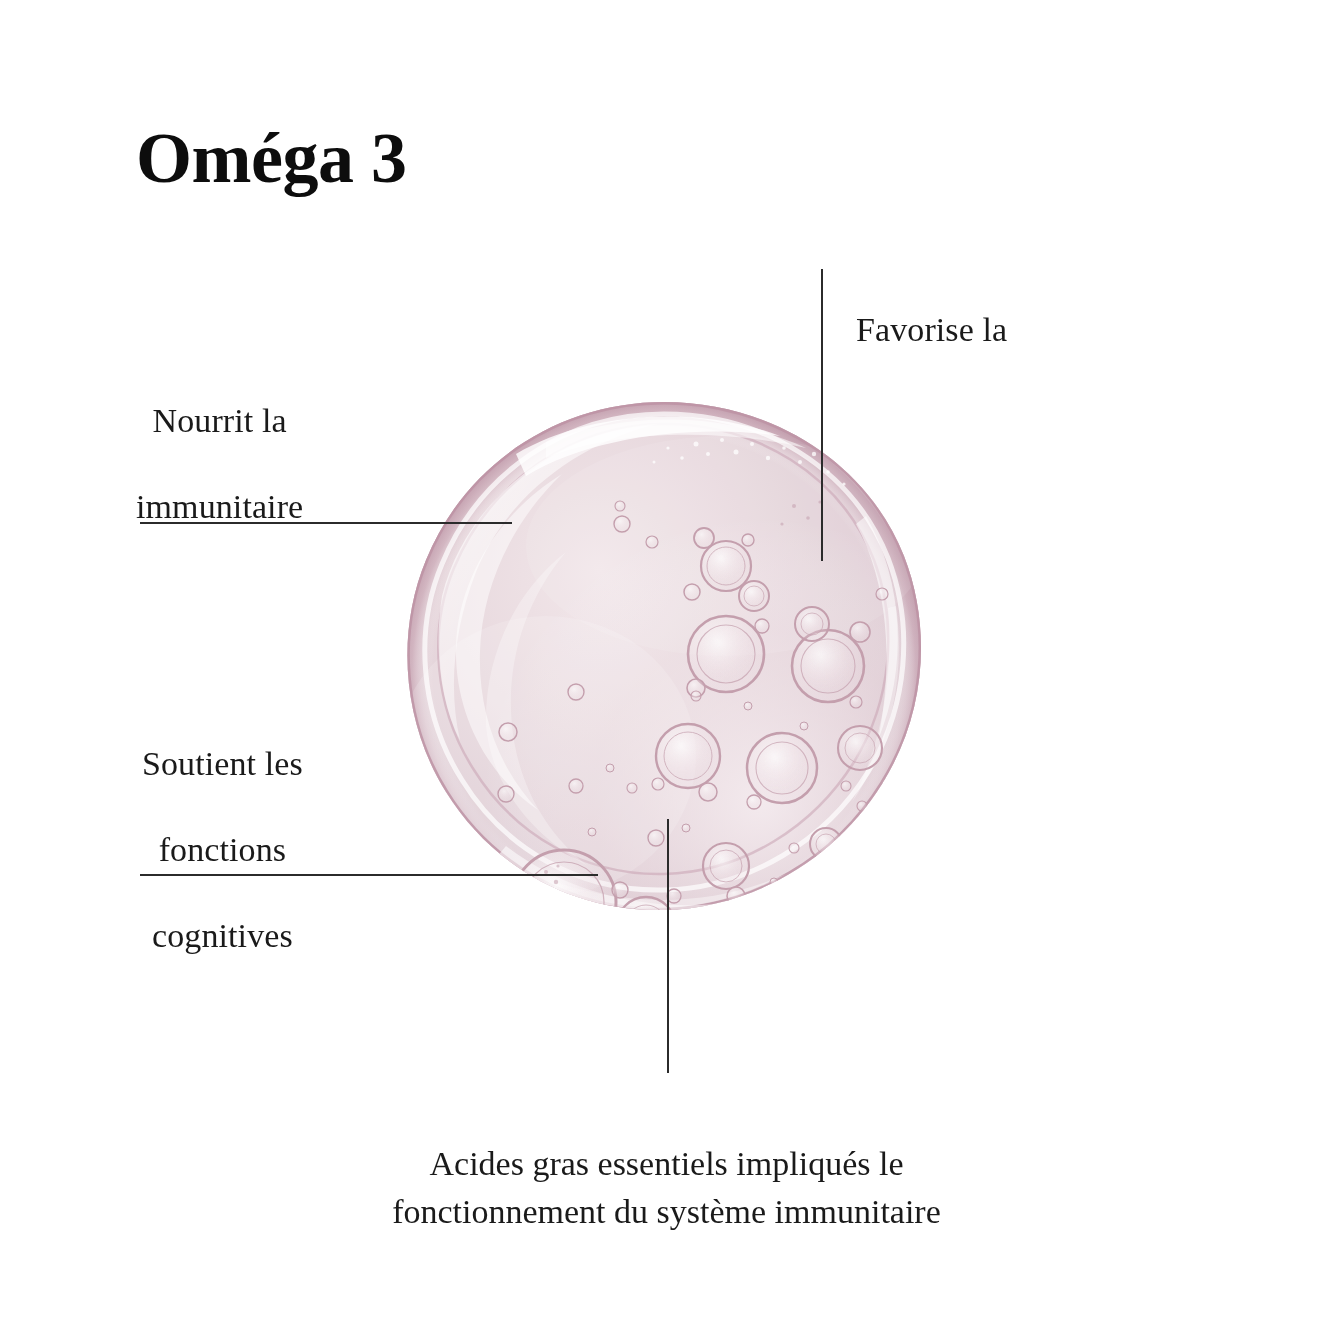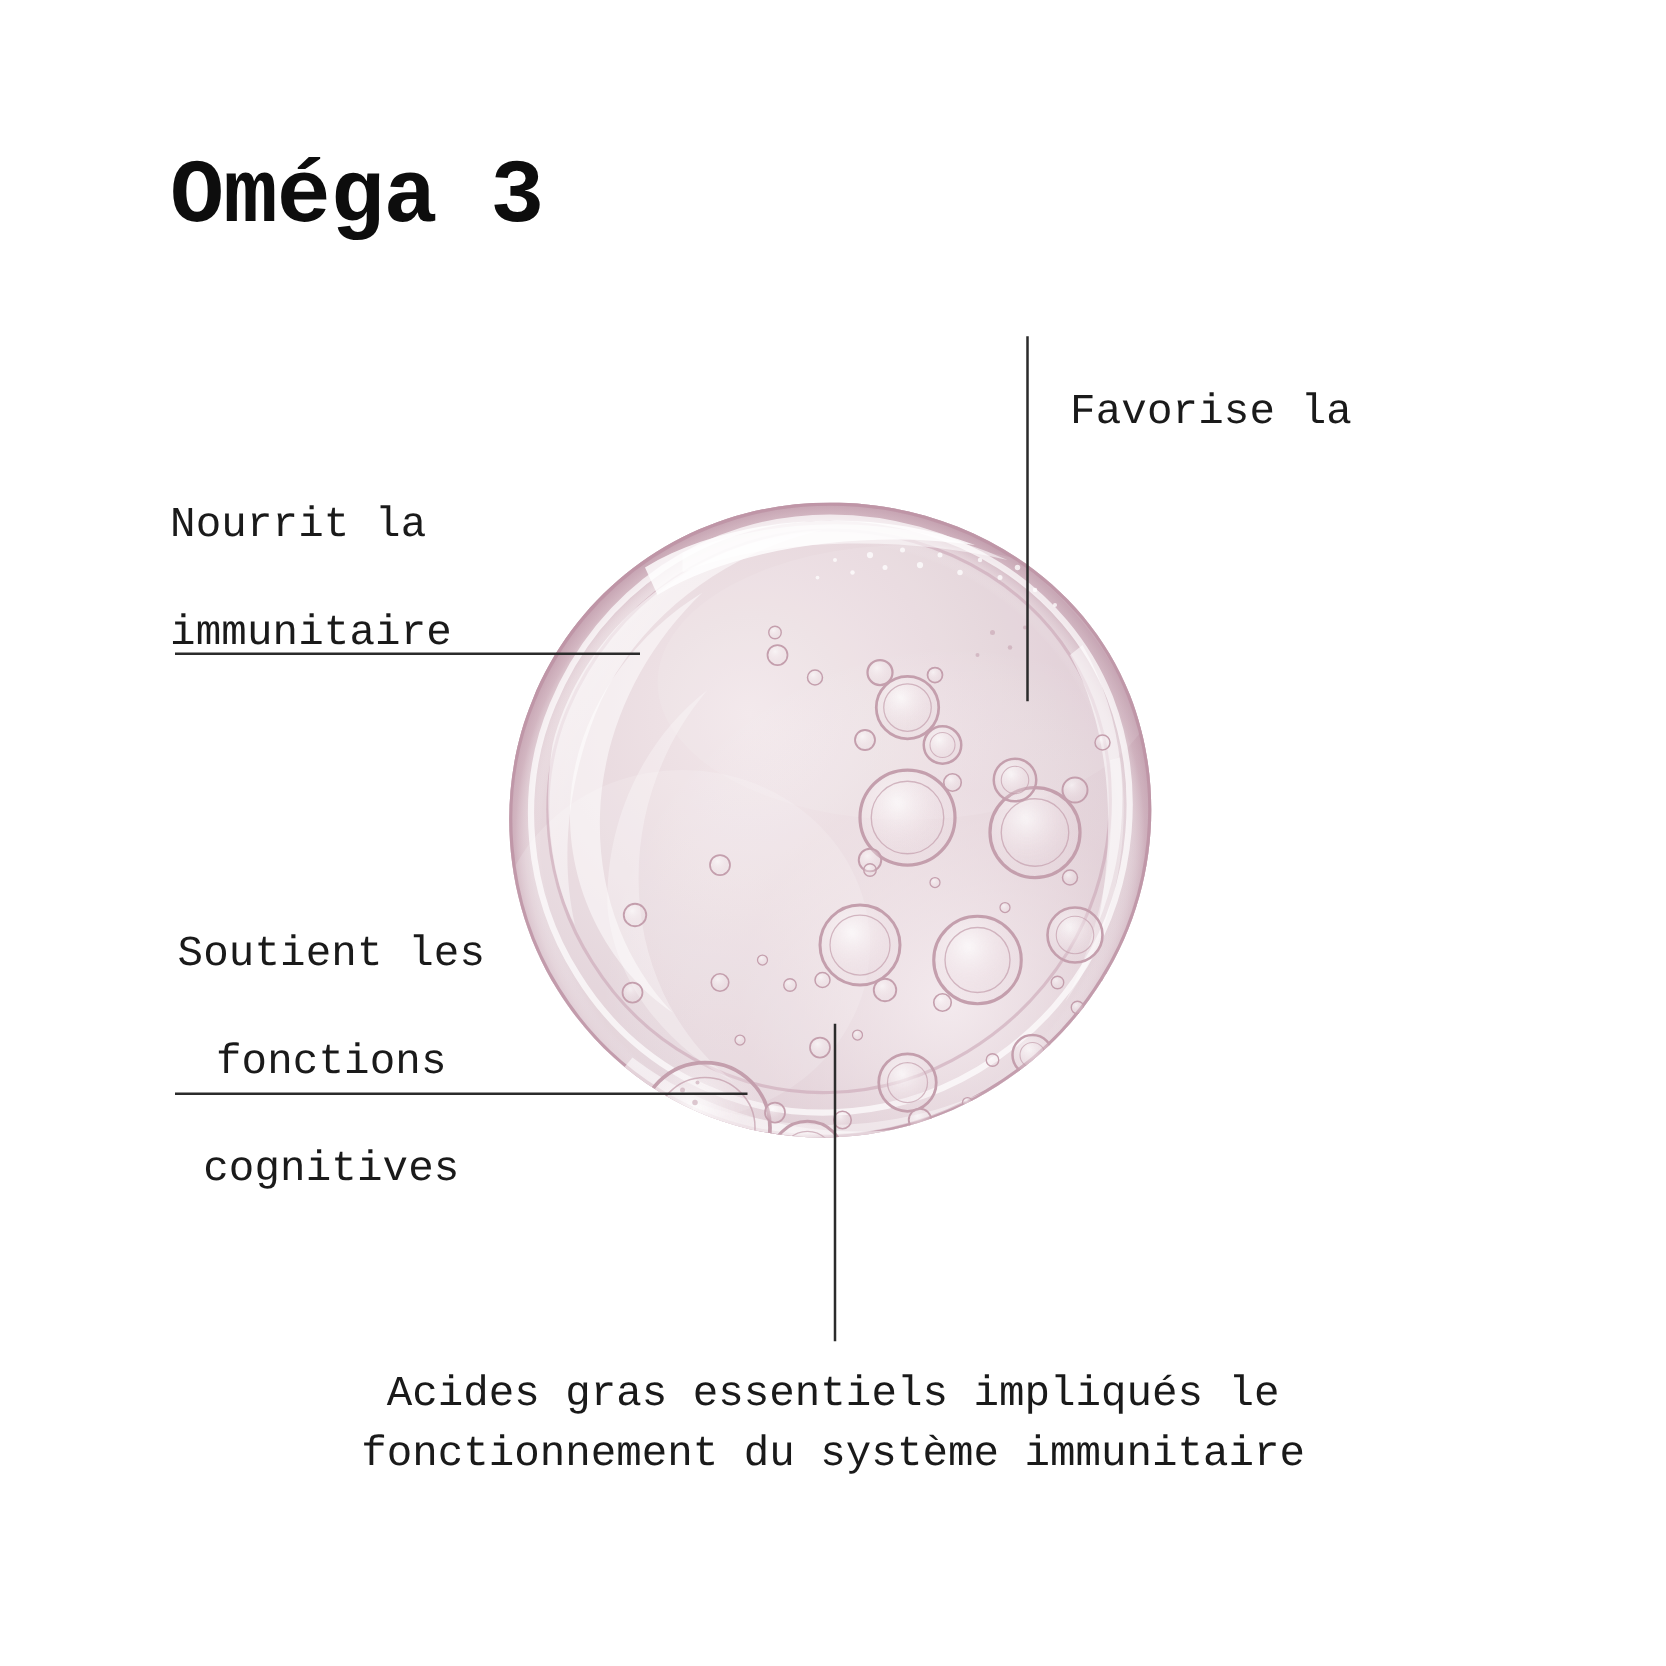--- a/index.html
+++ b/index.html
@@ -7,21 +7,21 @@
     margin: 0;
     padding: 0;
     background: #ffffff;
   }
   #canvas {
     position: relative;
     width: 1333px;
     height: 1333px;
     background: #ffffff;
     overflow: hidden;
-    font-family: Liberation Mono, monospace;
+    font-family: Liberation Serif, serif;
     color: #111111;
   }
 
   
   .title {
     position: absolute;
     left: 136px;
     top: 122px;
     font-size: 72px;
     font-weight: 700;
@@ -35,28 +35,28 @@
   .callout {
     position: absolute;
     font-size: 34px;
     font-weight: 400;
     line-height: 48px;
     color: #1a1a1a;
     letter-spacing: 0.1px;
   }
   .callout .ln { display: block; white-space: nowrap; margin-top: 38px; }
 
-  #callout-skin      { left: 136px; top: 359px; }
+  #callout-skin      { left: 136px; top: 359px; text-align: center; }
   #callout-joints    { left: 856px; top: 268px; }
   #callout-cognitive { left: 142px; top: 702px; text-align: center; }
 
   #callout-immune {
     position: absolute;
     left: 0;
-    top: 1092px;
+    top: 1140px;
     width: 1333px;
     text-align: center;
     font-size: 34px;
     line-height: 48px;
     color: #1a1a1a;
     font-weight: 400;
   }
   #callout-immune .ln { display: block; }
 
   

